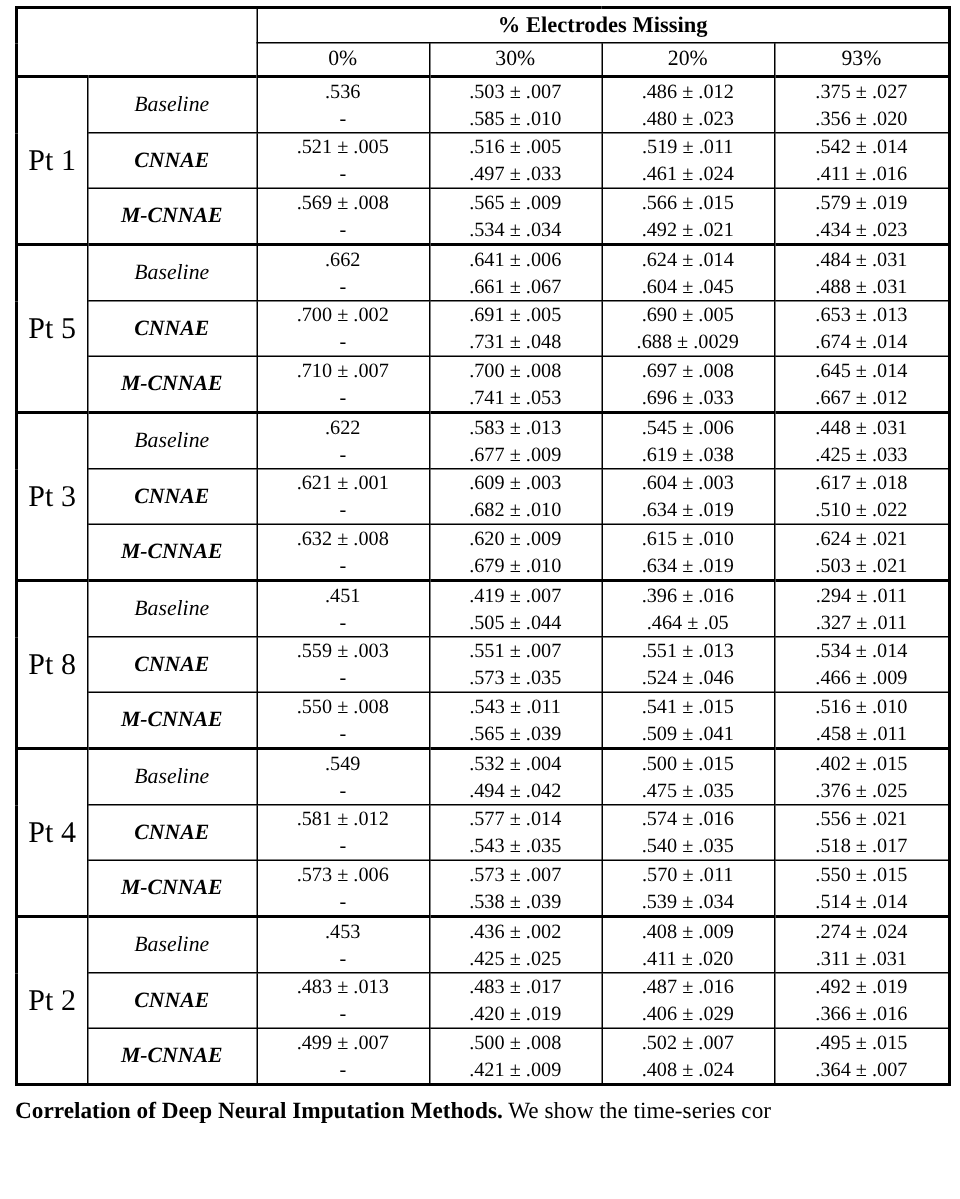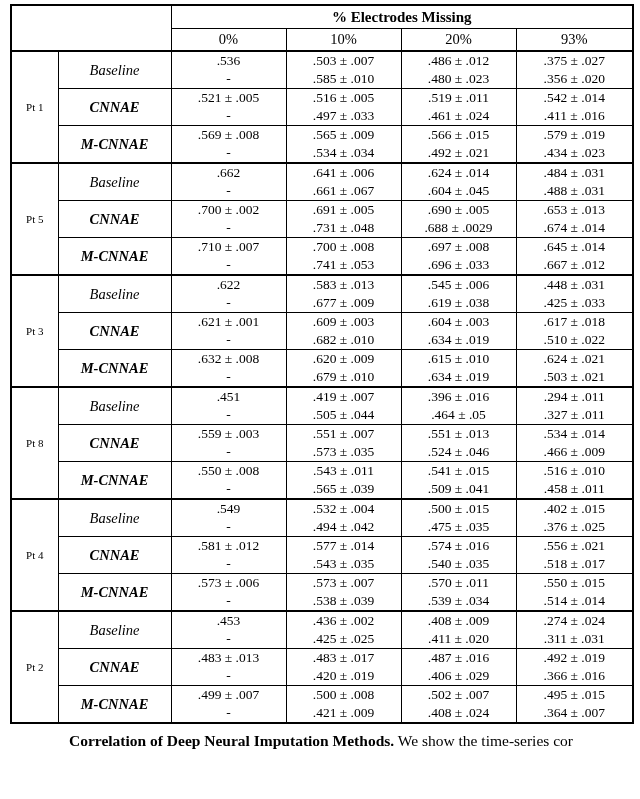--- a/index.html
+++ b/index.html
@@ -39,21 +39,21 @@
     height: 22px;
     border-bottom: 1px solid #000;
   }
   tr.pct-row th {
     font-weight: normal;
     font-size: 14.5px;
     height: 21px;
     border-bottom: 2px solid #000;
   }
   td.pt {
-    font-size: 11px;
+    font-size: 20px;
     border-right: 1px solid #000;
   }
   td.method {
     font-size: 14.5px;
     border-right: 2px solid #000;
     font-style: italic;
   }
   td.method.bold {
     font-weight: bold;
   }
@@ -66,21 +66,20 @@
     height: 18px;
   }
   tr.group-first td {
     border-top: 2px solid #000;
   }
   .caption {
     margin: 7px 0 0 0;
     font-size: 15.5px;
     line-height: 20px;
     white-space: nowrap;
-    text-align: center;
   }
   .caption .cap-bold { font-weight: bold; }
 </style>
 </head>
 <body>
 
 <div class="page">
 
   <table class="results">
     <colgroup>
@@ -91,21 +90,21 @@
       <col style="width:115px">
       <col style="width:117px">
     </colgroup>
     <thead>
       <tr>
         <th class="corner" colspan="2" rowspan="2"></th>
         <th class="title" colspan="4">% Electrodes Missing</th>
       </tr>
       <tr class="pct-row">
         <th>0%</th>
-        <th>10%</th>
+        <th>30%</th>
         <th>20%</th>
         <th>93%</th>
       </tr>
     </thead>
     <tbody id="table-body">
         <tr class="group-first">
           <td class="pt" rowspan="3">Pt 1</td>
           <td class="method">Baseline</td>
           <td class="val">
             <div>.536</div>

